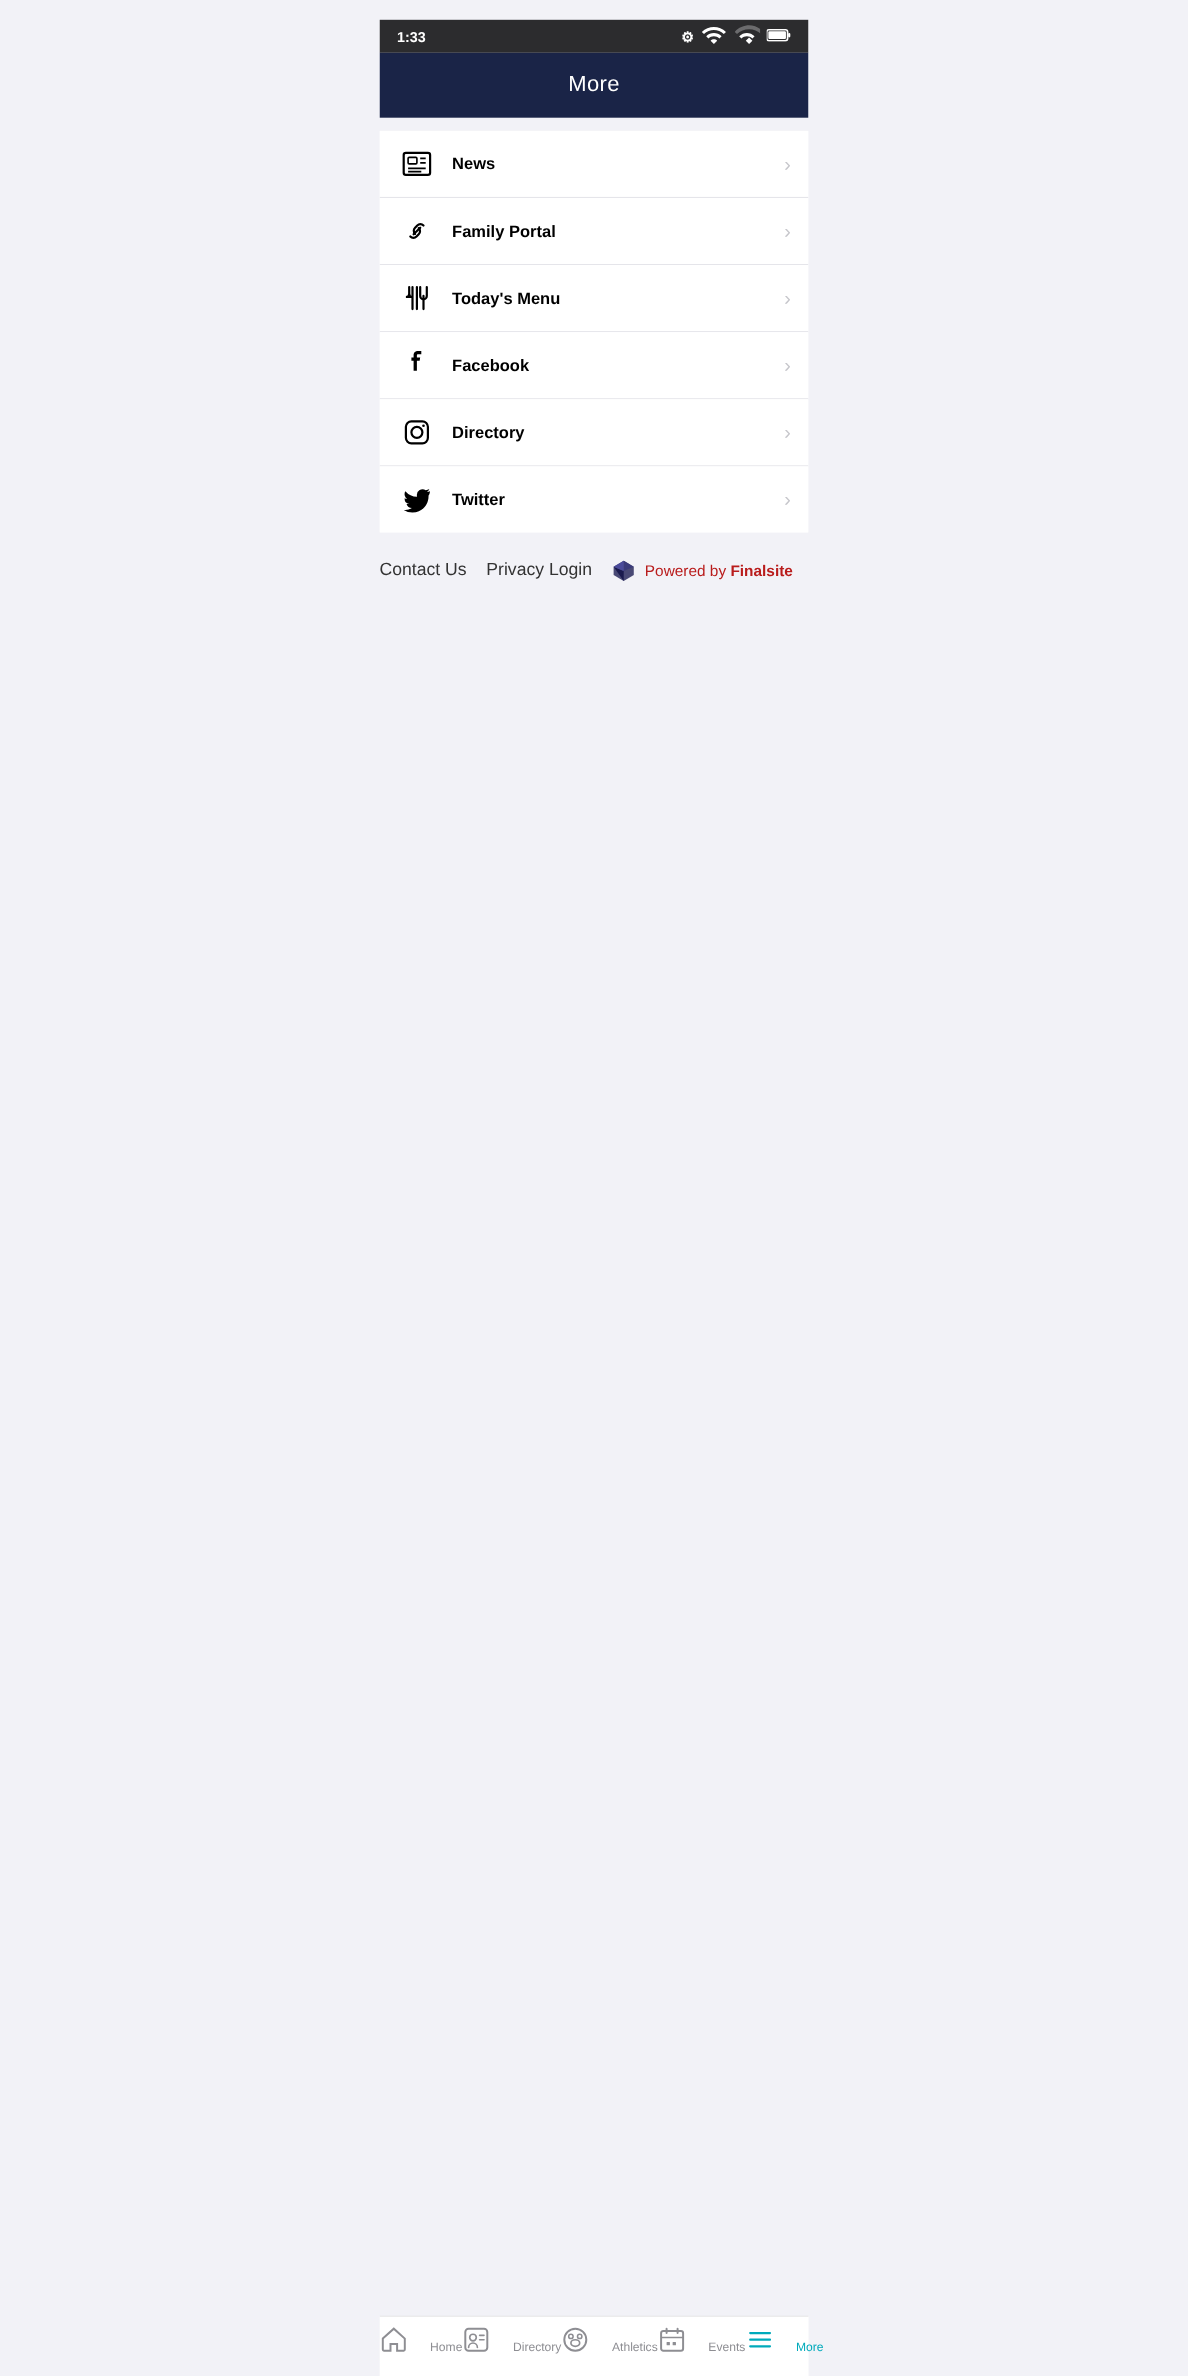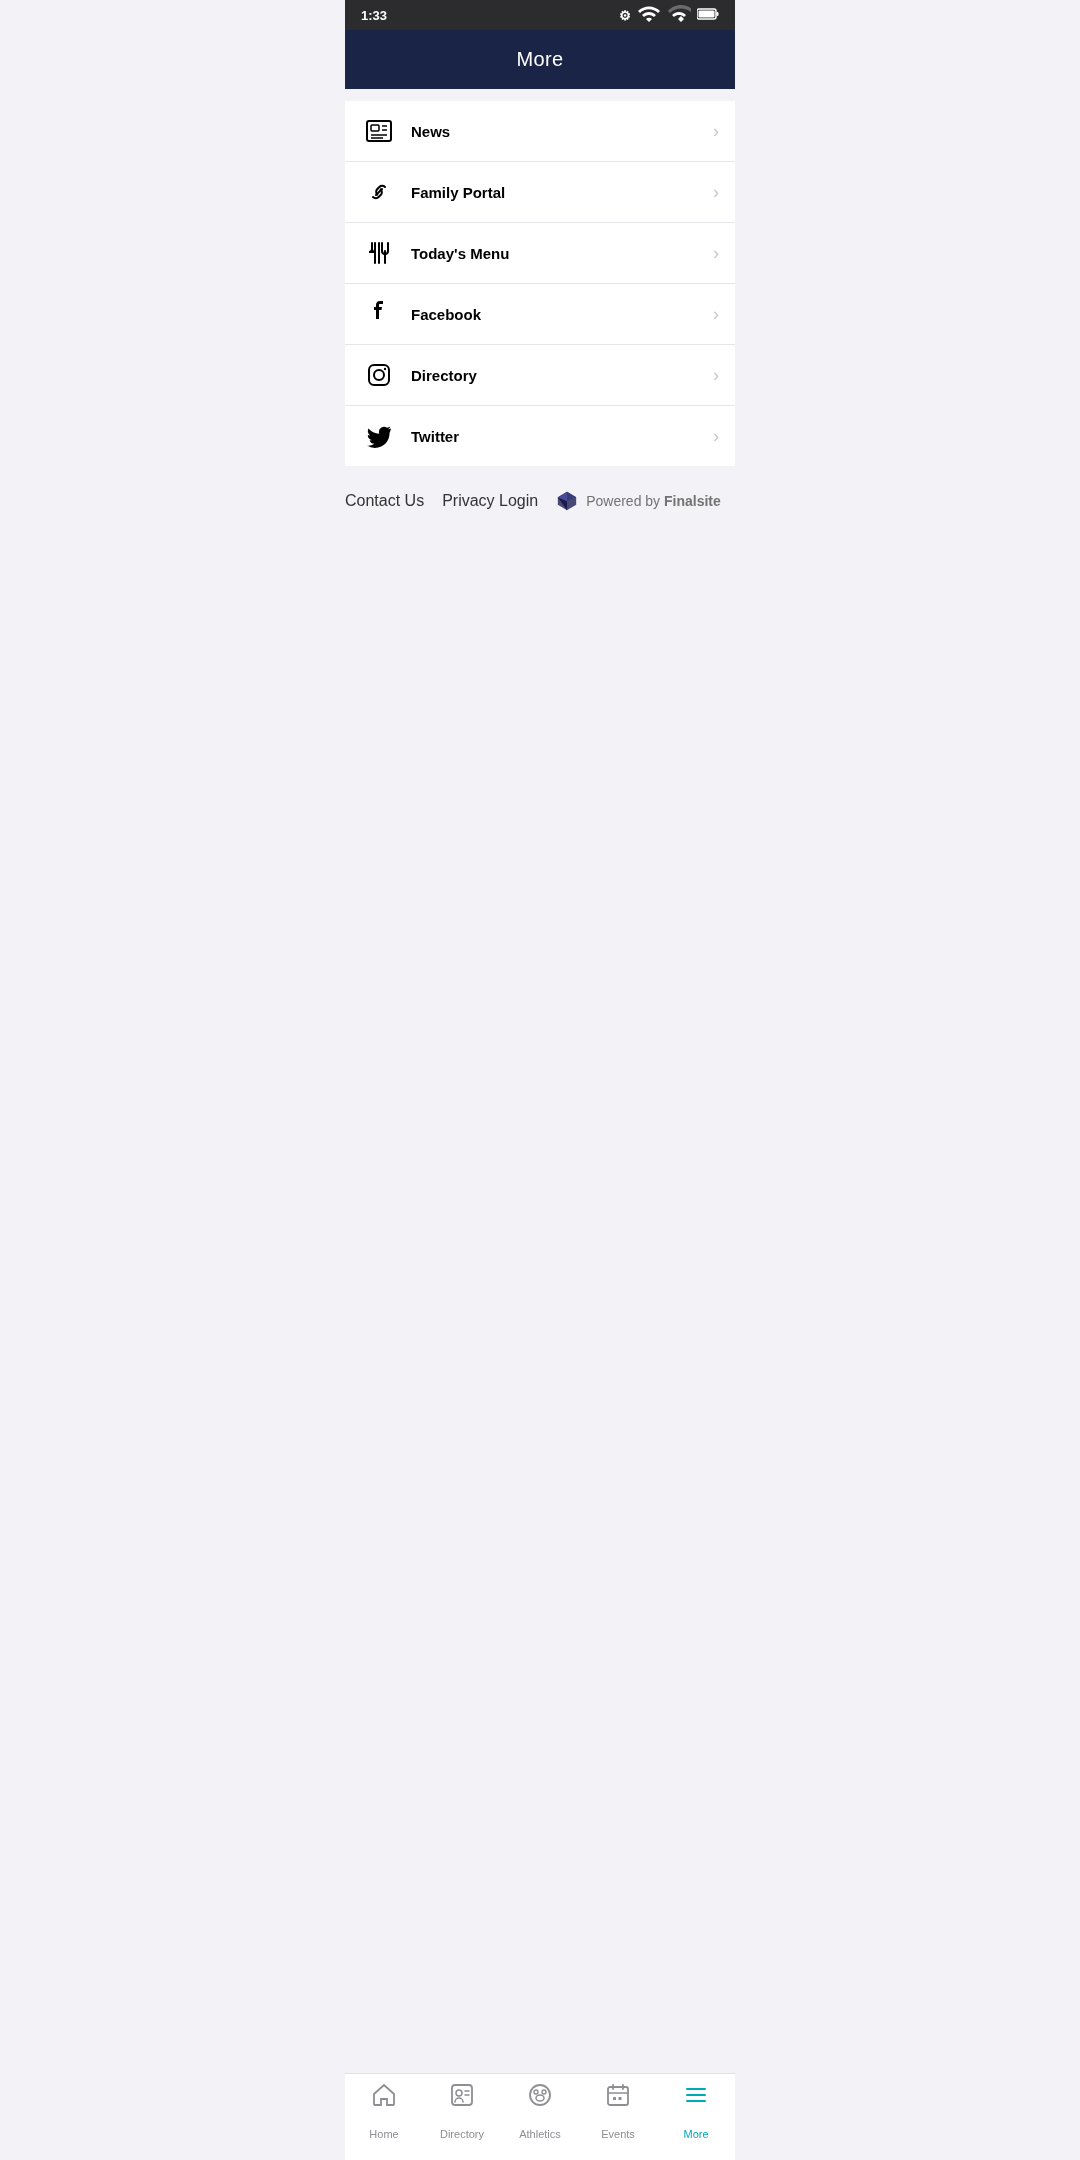--- a/index.html
+++ b/index.html
@@ -19,20 +19,21 @@
     .status-bar {
       background: #2c2c2e;
       color: white;
       display: flex;
       justify-content: space-between;
       align-items: center;
       padding: 6px 16px;
       font-size: 13px;
       font-weight: 600;
       height: 30px;
+      margin-top: 18px;
     }
     .status-right {
       display: flex;
       align-items: center;
       gap: 6px;
     }
 
     
     .header {
       background: #1a2447;
@@ -129,41 +130,41 @@
       color: #555;
     }
 
     .finalsite-diamond {
       width: 22px;
       height: 22px;
     }
 
     .powered-text {
       font-size: 14px;
-      color: #737373;
+      color: #b91c1c;
     }
 
     
     .bottom-nav {
       position: fixed;
       bottom: 0;
       left: 50%;
       transform: translateX(-50%);
       width: 390px;
       background: white;
       border-top: 1px solid #e0e0e0;
       display: flex;
       justify-content: space-around;
       padding: 8px 0 20px;
     }
 
     .nav-item {
       display: flex;
-      flex-direction: column;
-      align-items: center;
+      flex-direction: row;
+      align-items: flex-end;
       gap: 20px;
       cursor: pointer;
       flex: 1;
     }
 
     .nav-label {
       font-size: 11px;
       color: #8e8e93;
     }
     .nav-label.active {

